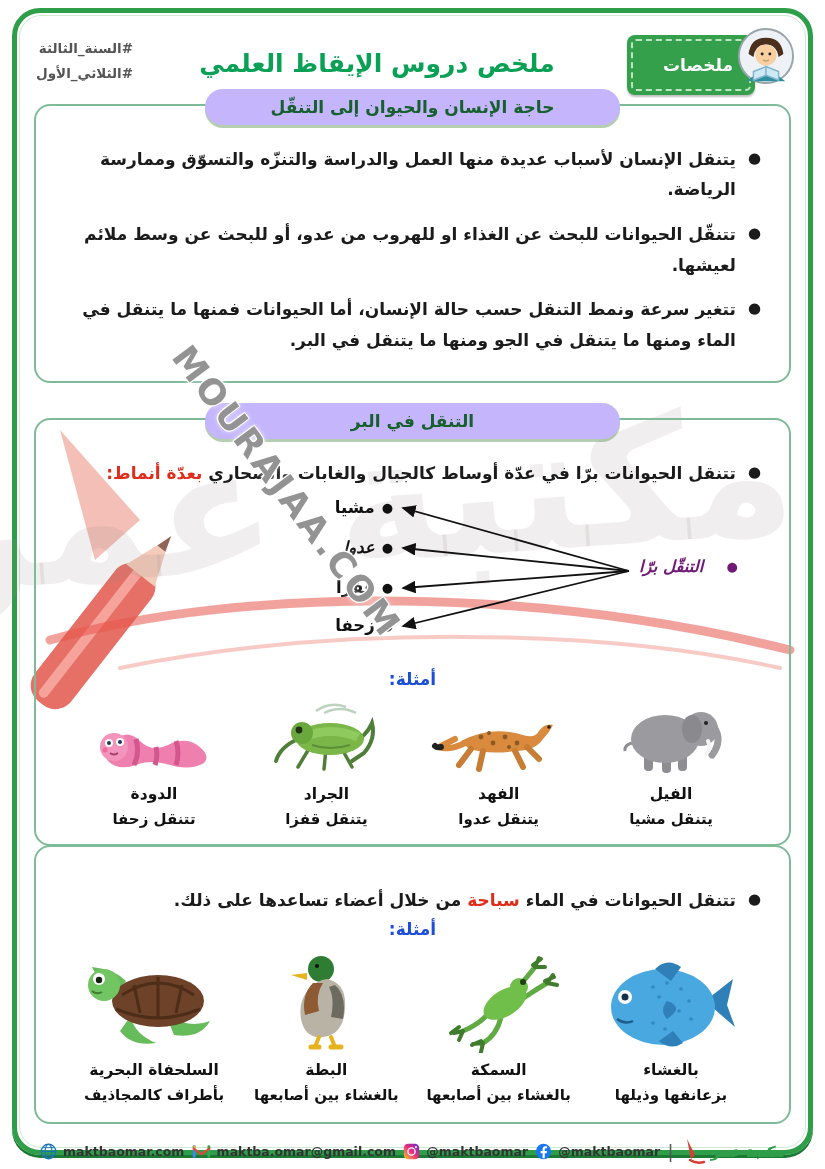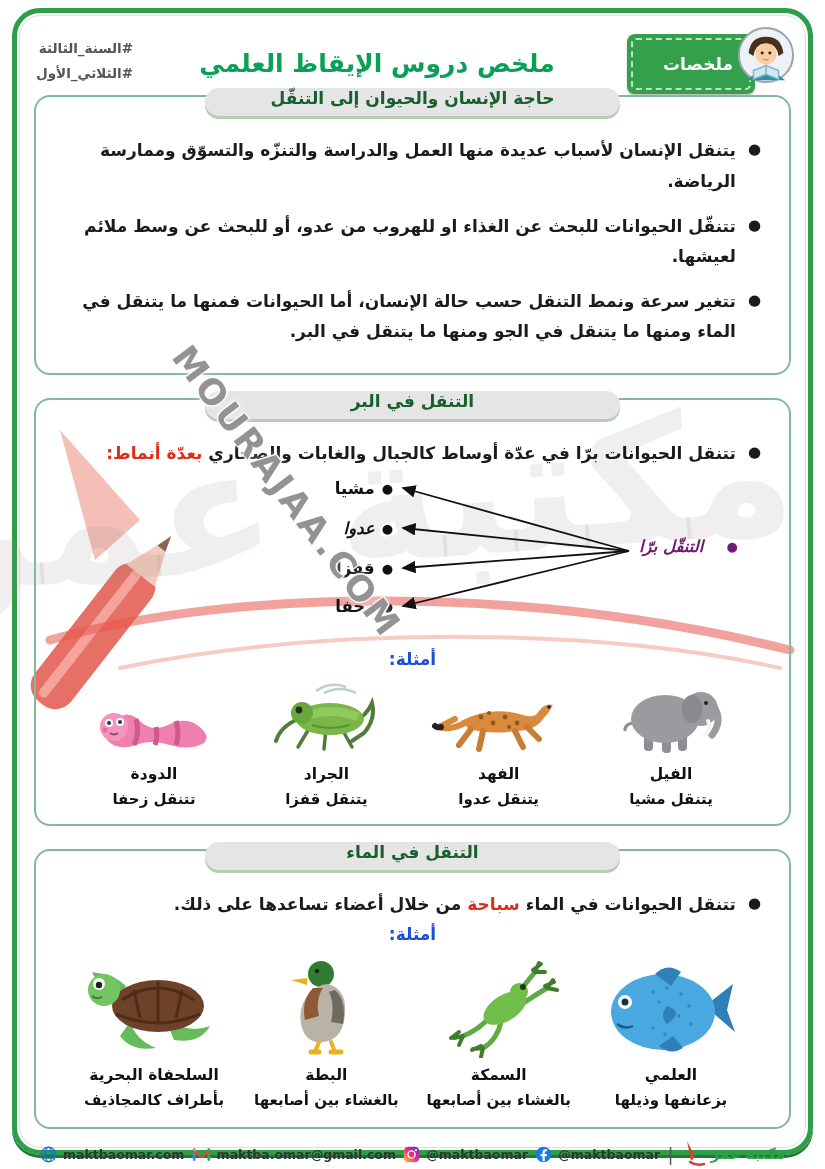--- a/index.html
+++ b/index.html
@@ -22,21 +22,21 @@
   .hashtags { order:3; display:flex; flex-direction:column; gap:9px; padding-top:6px; }
   .hashtag { font-size:13.5px; font-weight:bold; color:#555; }
   .main-title { order:2; font-size:25px; font-weight:bold; color:#0aa157; padding-top:12px; }
   .badge-wrap { order:1; position:relative; width:168px; height:62px; }
   .badge { position:absolute; right:34px; top:8px; width:128px; height:60px; background:#35a04b; border-radius:8px; display:flex; align-items:center; justify-content:center; box-shadow:0 2px 2px rgba(0,0,0,.25); }
   .badge::after { content:""; position:absolute; inset:4px; border:2px dashed #bfe4c2; border-radius:5px; }
   .badge-label { color:#fff; font-weight:bold; font-size:17px; padding-left:14px; }
   .badge-avatar { position:absolute; right:-6px; top:0; width:58px; height:58px; }
 
   
-  .pill { position:relative; z-index:6; width:415px; height:43px; margin:0 auto; background:#e5e5e5; border-radius:24px; display:flex; justify-content:center; box-shadow:0 3px 0 rgba(120,165,115,.55); }
+  .pill { position:relative; z-index:6; width:415px; height:43px; margin:0 auto; background:#c4b5fd; border-radius:24px; display:flex; align-items:center; justify-content:center; box-shadow:0 3px 0 rgba(120,165,115,.55); }
   .pill span { font-size:17px; font-weight:bold; color:#175f2d; }
 
   
   .box { position:relative; z-index:4; margin:-21px 8px 0; border:2px solid #7fbb98; border-radius:16px; padding:32px 28px 12px; background:transparent; }
   .gap { height:24px; }
 
   .bullet { display:flex; gap:12px; align-items:flex-start; margin:6px 0 14px; font-size:17px; font-weight:bold; color:#1b1b1b; line-height:1.8; }
   .bullet .dot { font-size:15px; line-height:1.9; }
   .hl { color:#e02d1b; }
 
@@ -254,23 +254,20 @@
             </svg>
           </div>
           <div class="aname">الدودة</div>
           <div class="acaption">تتنقل زحفا</div>
         </div>
       </div>
     </div>
 
     <div class="gap"></div>
 
-    <div class="pill">
-        <span>التنقل في الماء</span>
-      </div>
     <div class="box" style="padding-bottom:18px;">
       <div class="bullet" style="margin-bottom:2px;">
         <span class="dot">●</span>
         <span><span>تتنقل الحيوانات في الماء</span> <span class="hl">سباحة</span> <span>من خلال أعضاء تساعدها على ذلك.</span></span>
       </div>
       <div class="examples">أمثلة:</div>
 
       <div class="animals">
 
         <div class="animal">
@@ -290,21 +287,21 @@
                   <circle cx="80" cy="36" r="1.8"></circle>
                 <circle cx="58" cy="44" r="1.8"></circle>
                   <circle cx="88" cy="48" r="1.8"></circle>
                   <circle cx="78" cy="58" r="1.8"></circle>
                 <circle cx="52" cy="70" r="1.8"></circle>
                   <circle cx="90" cy="66" r="1.8"></circle>
                   <circle cx="64" cy="76" r="1.8"></circle>
               </g>
             </svg>
           </div>
-          <div class="aname">العلمي</div>
+          <div class="aname">بالغشاء</div>
           <div class="acaption">بزعانفها وذيلها</div>
         </div>
 
         <div class="animal">
           <div class="pic" style="height:104px;">
             <svg width="120" height="100" viewBox="0 0 120 100">
               <g stroke="#5faa43" stroke-width="5" fill="none" stroke-linecap="round">
                 <path d="M54,56 Q40,72 24,78"></path>
                 <path d="M62,64 Q58,82 44,90"></path>
                 <path d="M78,36 Q88,24 96,14"></path>

